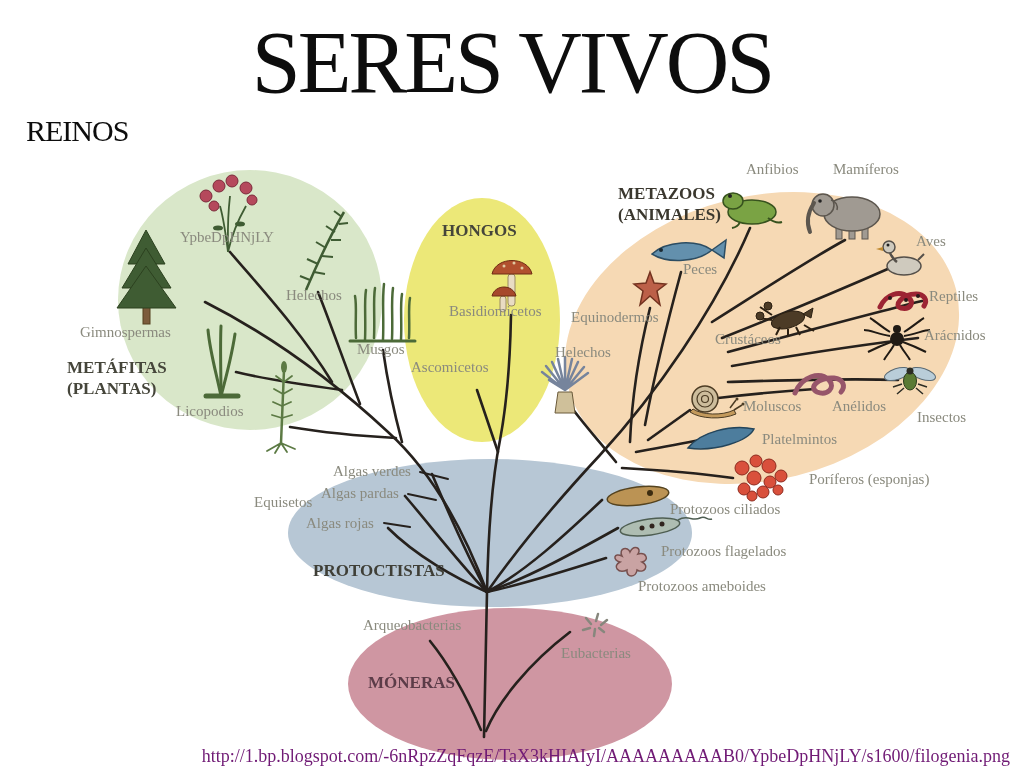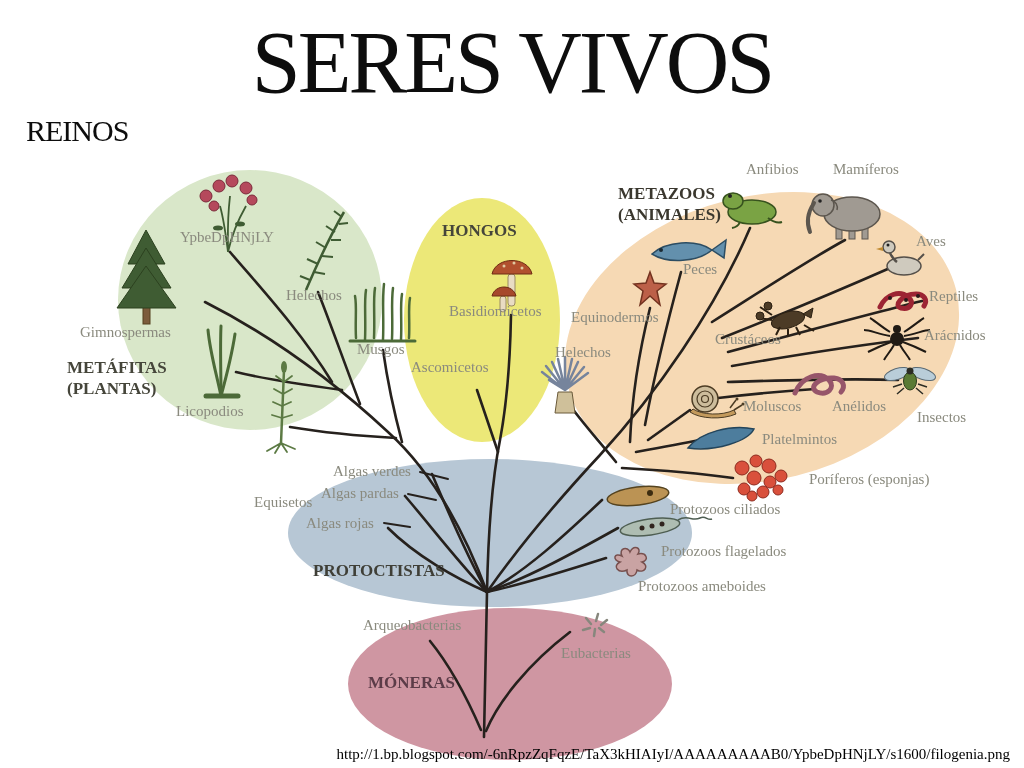--- a/index.html
+++ b/index.html
@@ -10,21 +10,21 @@
   .subtitle{position:absolute;left:26px;top:114px;font-size:30px;font-weight:400;
             letter-spacing:-1px;color:#0d0d0d;}
   .diagram{position:absolute;left:0;top:0;width:1024px;height:768px;}
   .tree-svg{position:absolute;left:0;top:0;}
   .taxon{position:absolute;font-size:15px;color:#8a8a7e;white-space:nowrap;}
   .kingdom{position:absolute;font-size:17px;font-weight:bold;color:#45453a;
            white-space:pre-line;line-height:21px;}
   .k-metazoos{color:#3a372e;}
   .k-moneras{color:#5c3c48;}
   .k-protoctistas{color:#3f3f37;}
-  .source{position:absolute;right:14px;top:746px;font-size:15px;color:#000000;}
+  .source{position:absolute;right:14px;top:746px;font-size:18px;color:#701a75;}
 </style>
 </head>
 <body>
 
 <div class="slide">
 
   <div class="title">SERES VIVOS</div>
   <div class="subtitle">REINOS</div>
 
   <div class="diagram">

